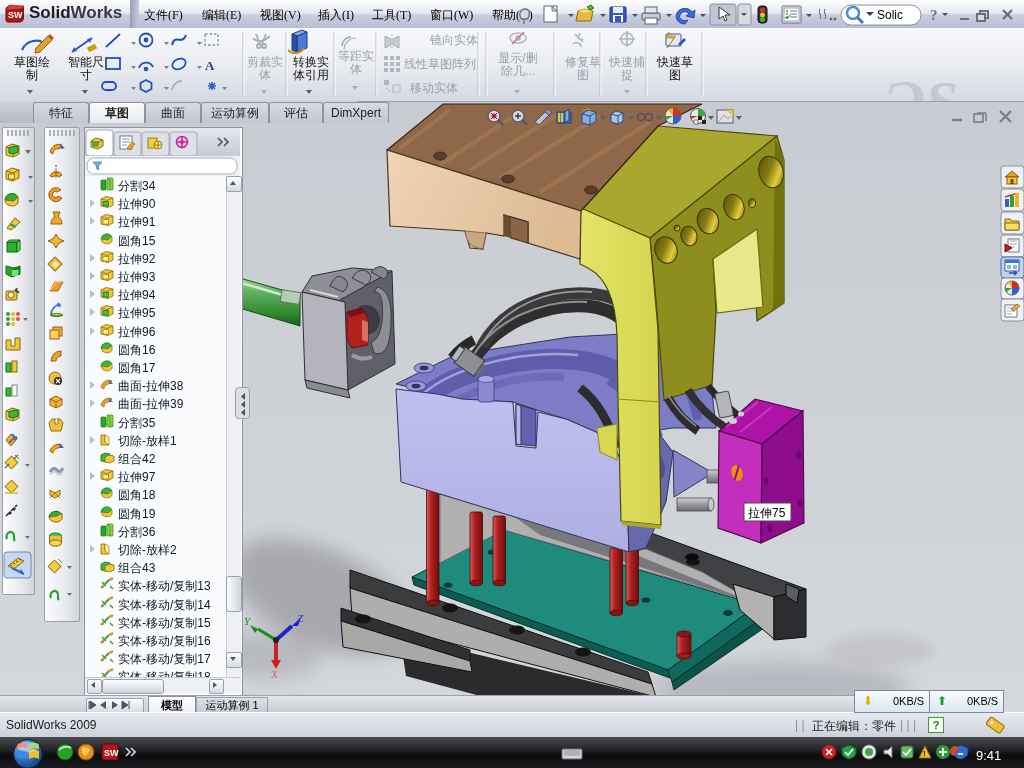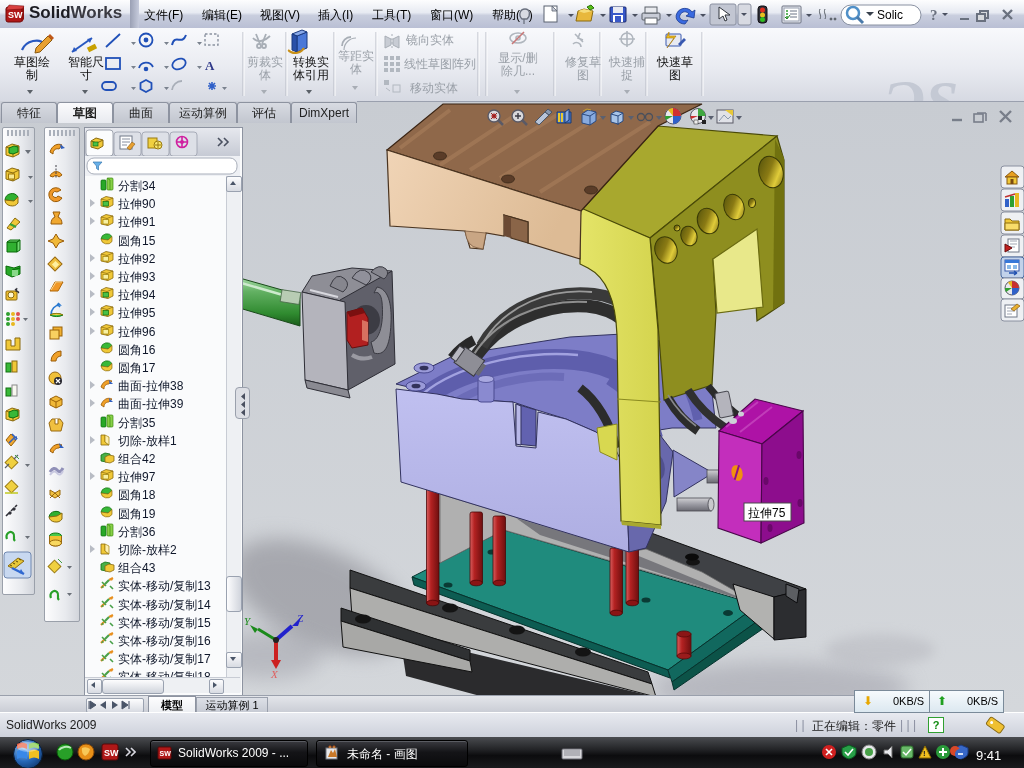--- a/index.html
+++ b/index.html
@@ -2,31 +2,31 @@
 <html><head><meta charset="utf-8">
 <style>
 html,body{margin:0;padding:0;}
 #root{position:relative;width:1024px;height:768px;overflow:hidden;font-family:"Liberation Sans",sans-serif;background:#cdd1d7;}
 .abs{position:absolute;}
 
 #title{left:0;top:0;width:1024px;height:28px;background:linear-gradient(#fdfdfe,#e7eaf2 45%,#c9cede 55%,#b9bfd4);border-bottom:1px solid #7e8498;}
 #swlogo{left:5px;top:4px;width:20px;height:20px;}
 #swname{left:29px;top:3px;font-size:17px;font-weight:bold;color:#3a3a42;letter-spacing:0px;}
 #swname b{color:#1c1c22;}
-.menu{top:7px;font-size:12px;color:#000;}
+.menu{top:7px;font-size:12px;color:#000;font-family:Liberation Serif, serif;}
 #tsep{left:130px;top:0;width:9px;height:28px;background:linear-gradient(90deg,#9aa0b4,#c6cbdc);}
 
 #cmdbar{left:0;top:28px;width:1024px;height:73px;background:linear-gradient(#f8f9fc,#e9ebf1 55%,#d6d9e2);border-bottom:1px solid #9aa0ae;}
 .bigbtn{position:absolute;text-align:center;font-size:12px;color:#111;line-height:13px;}
 .bigbtn.gray{color:#9aa0a8;}
 .caret{position:absolute;width:0;height:0;border-left:3px solid transparent;border-right:3px solid transparent;border-top:4px solid #5a6068;}
 .caret.gray{border-top-color:#a8adb5;}
 
 #tabrow{left:0;top:101px;width:357px;height:22px;background:linear-gradient(#cfd2da,#b6bac4);}
-.cmtab{position:absolute;top:1px;height:20px;line-height:20px;text-align:center;font-size:12px;color:#222;background:linear-gradient(#d8dbe2,#c2c6cf);border:1px solid #8d93a0;border-bottom:none;border-radius:3px 3px 0 0;}
+.cmtab{position:absolute;top:1px;height:20px;line-height:20px;text-align:center;font-size:12px;color:#222;background:linear-gradient(#d8dbe2,#c2c6cf);border:1px solid #8d93a0;border-bottom:none;border-radius:3px 3px 0 0;margin-left:32px;}
 .cmtab.act{background:linear-gradient(#fbfbfd,#e8eaef);font-weight:bold;}
 
 .ltb{background:linear-gradient(90deg,#fdfdfe,#e8eaee 60%,#d2d5db);border:1px solid #9aa0aa;border-radius:2px;}
 .grip{height:6px;margin:2px 4px;background:repeating-linear-gradient(90deg,#aab0ba 0 2px,transparent 2px 4px);}
 
 #treepanel{left:84px;top:127px;width:157px;height:568px;background:#fafbfc;border:1px solid #8d93a0;}
 .titem{position:absolute;left:0;height:18px;font-size:12px;color:#0f172a;white-space:nowrap;}
 .titem .tx{position:absolute;left:33px;top:2px;}
 .titem .ic{position:absolute;left:15px;top:1px;width:15px;height:15px;}
 .titem .ex{position:absolute;left:5px;top:5px;width:0;height:0;border-top:4px solid transparent;border-bottom:4px solid transparent;border-left:5px solid #b8bcc4;}
@@ -608,21 +608,21 @@
       <g stroke="#fdfdfe">
           <path d="M244,4 v64 M287,4 v64 M335,4 v64 M377,4 v64 M479,4 v64 M487,4 v64 M555,4 v64 M601,4 v64 M647,4 v64 M703,4 v64"></path>
         </g>
       <text x="885" y="94" font-size="60" font-weight="bold" font-style="italic" fill="#c4c9d4" font-family="Liberation Serif">ƆS</text>
     </svg>
     <div class="bigbtn" style="left:4px;top:28px;width:56px">草图绘<br>制</div>
     <div class="bigbtn" style="left:62px;top:28px;width:48px">智能尺<br>寸</div>
     <div class="bigbtn gray" style="left:245px;top:28px;width:40px">剪裁实<br>体</div>
     <div class="bigbtn" style="left:288px;top:28px;width:46px">转换实<br>体引用</div>
     <div class="bigbtn gray" style="left:336px;top:22px;width:40px">等距实<br>体</div>
-    <div class="bigbtn gray" style="left:394px;top:6px;width:60px;text-align:right">镜向实体</div>
+    <div class="bigbtn gray" style="left:424px;top:6px;width:60px;text-align:center">镜向实体</div>
     <div class="bigbtn gray" style="left:404px;top:30px;width:80px;text-align:left">线性草图阵列</div>
     <div class="bigbtn gray" style="left:404px;top:54px;width:60px;text-align:center">移动实体</div>
     <div class="bigbtn gray" style="left:492px;top:24px;width:52px">显示/删<br>除几...</div>
     <div class="bigbtn gray" style="left:560px;top:28px;width:46px">修复草<br>图</div>
     <div class="bigbtn gray" style="left:604px;top:28px;width:46px">快速捕<br>捉</div>
     <div class="bigbtn" style="left:652px;top:28px;width:46px">快速草<br>图</div>
     <div class="caret" style="left:27px;top:62px"></div>
     <div class="caret" style="left:82px;top:62px"></div>
     <div class="caret gray" style="left:261px;top:62px"></div>
     <div class="caret" style="left:306px;top:62px"></div>
@@ -1171,35 +1171,20 @@
     </svg>
     <svg class="abs" style="left:56px;top:5px" width="80" height="22" viewBox="0 0 80 22">
       <circle cx="9" cy="10" r="8" fill="#28a028" stroke="#0a5a0a"></circle>
         <path d="M3,8 a8,6 0 0 1 12,-2" stroke="#b8e8b8" stroke-width="2" fill="none"></path>
       <circle cx="30" cy="10" r="8" fill="#e89018" stroke="#8a4a08"></circle>
         <path d="M26,6 q4,-2 8,1 q-1,5 -5,7 q-4,-3 -3,-8z" fill="#f8c858"></path>
       <rect x="46" y="2" width="16" height="16" rx="2" fill="#b01818" stroke="#5a0808"></rect>
         <text x="48" y="14" font-size="9" font-weight="bold" fill="#fff" font-family="Liberation Sans">SW</text>
       <path d="M70,6 l4,4 -4,4 M75,6 l4,4 -4,4" stroke="#d8d8e0" stroke-width="1.6" fill="none"></path>
     </svg>
-    <div class="tbtn" style="left:150px;width:156px">
-      <svg class="abs" style="left:6px;top:4px" width="16" height="16" viewBox="0 0 16 16">
-          <rect x="1" y="2" width="13" height="12" rx="1" fill="#b01818" stroke="#5a0808"></rect>
-          <text x="2.5" y="11" font-size="7" font-weight="bold" fill="#fff" font-family="Liberation Sans">SW</text>
-        </svg>
-      <span class="abs" style="left:27px;top:5px">SolidWorks 2009 - ...</span>
-    </div>
-    <div class="tbtn" style="left:316px;width:150px">
-      <svg class="abs" style="left:7px;top:4px" width="16" height="16" viewBox="0 0 16 16">
-          <rect x="2" y="3" width="11" height="11" fill="#e8e8ea" stroke="#70747e"></rect>
-          <path d="M4,12 l3,-7 2,3 2,-4 2,8z" fill="#c87828"></path>
-          <path d="M5,3 v-2 h2 v2 M9,3 v-2 h2 v2" stroke="#a04a18" fill="#e8b868"></path>
-        </svg>
-      <span class="abs" style="left:30px;top:5px">未命名 - 画图</span>
-    </div>
     <svg class="abs" style="left:560px;top:6px" width="460" height="22" viewBox="0 0 460 22">
       <g>
           <rect x="2" y="6" width="20" height="10" rx="1" fill="#d8d8dc" stroke="#6a6a72"></rect>
           <path d="M4,8 h16 M4,10 h16 M4,12 h16" stroke="#6a6a72" stroke-width=".7"></path>
         </g>
       <g transform="translate(262,2)">
           <circle cx="7" cy="7" r="7" fill="#d02020"></circle>
           <path d="M4,4 l6,6 M10,4 l-6,6" stroke="#fff" stroke-width="1.6"></path>
         </g>
       <g transform="translate(282,2)">

